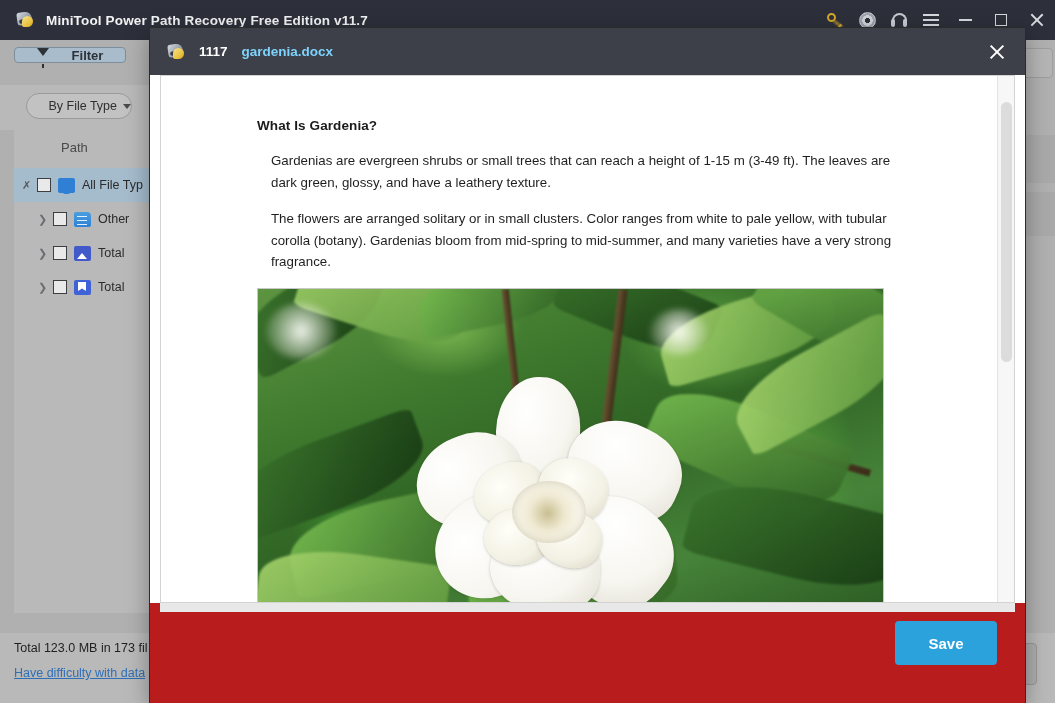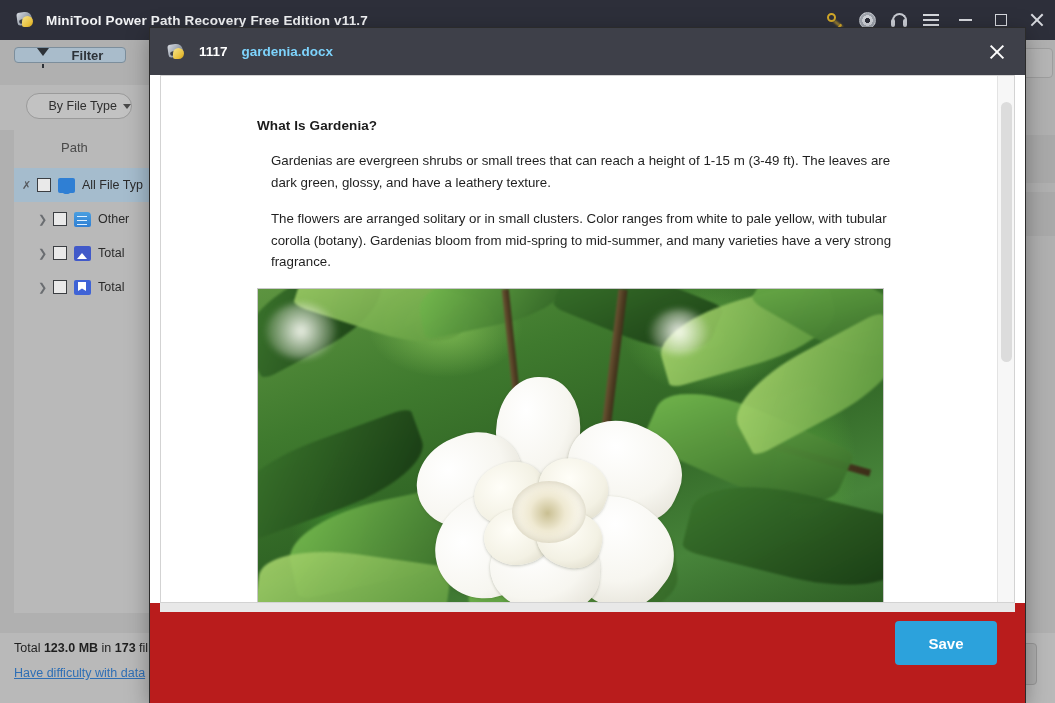--- a/index.html
+++ b/index.html
@@ -201,21 +201,21 @@
   }
 
   .statusbar {
     position: absolute; left: 0; bottom: 0; width: 1055px; height: 70px;
     background: #b9b9b9;
   }
   .status-total {
     position: absolute; left: 14px; top: 8px;
     font-size: 12.5px; color: #1f1f1f; white-space: nowrap;
   }
-  .status-total b { font-weight: bold; }
+  .status-total b { font-weight: normal; }
   .status-link {
     position: absolute; left: 14px; top: 33px;
     font-size: 12.5px; color: #2f6fb5; text-decoration: underline;
     white-space: nowrap;
   }
   .status-right-stub {
     position: absolute; right: 18px; top: 10px; width: 28px; height: 42px;
     background: #adadad; border: 1px solid #989898; border-radius: 4px;
   }
 

